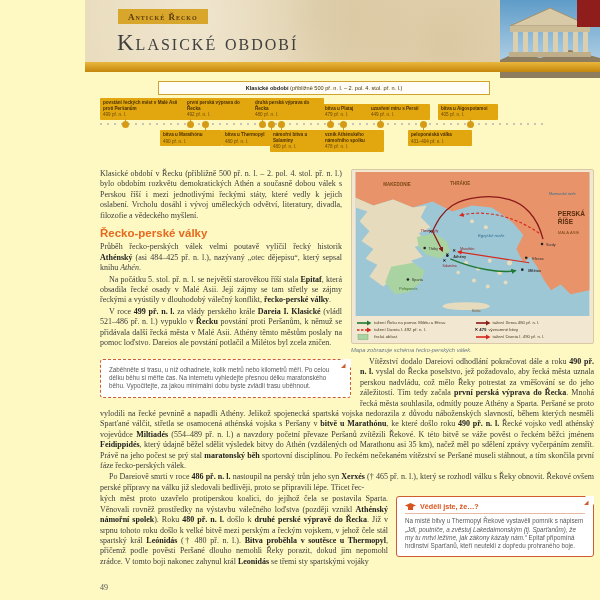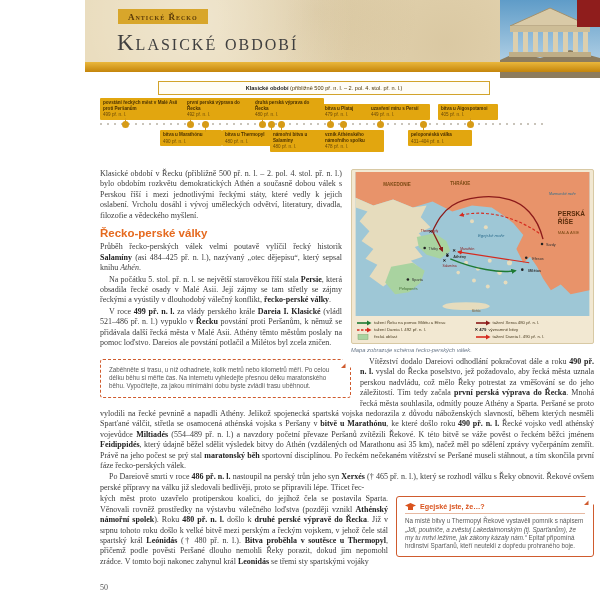--- a/index.html
+++ b/index.html
@@ -1,16 +1,16 @@
 <!DOCTYPE html>
 <html lang="cs"><head>
 <meta charset="utf-8">
 <style>
   html,body{margin:0;padding:0;background:#888;}
-  .page{position:relative;width:600px;height:600px;background:#ffffff;overflow:hidden;
+  .page{position:relative;width:600px;height:600px;background:#fef9c3;overflow:hidden;
         font-family:"Liberation Serif",serif;color:#3b3b3b;margin:0 auto;}
 
   
   .hdr-parchment{position:absolute;left:85px;top:0;width:515px;height:62px;
     background:
       radial-gradient(circle at 20% 30%, rgba(255,255,255,.35), rgba(255,255,255,0) 40%),
       radial-gradient(circle at 70% 70%, rgba(160,130,80,.18), rgba(160,130,80,0) 45%),
       radial-gradient(circle at 45% 20%, rgba(160,130,80,.15), rgba(160,130,80,0) 35%),
       #e7d8b5;}
   .hdr-bar{position:absolute;left:85px;top:62px;width:515px;height:10px;
@@ -302,41 +302,41 @@
             </div>
           </div>
       </div>
       <figcaption class="map-caption">Mapa zobrazuje schéma řecko-perských válek.</figcaption>
     </figure>
 
     <p>Klasické období v Řecku (přibližně 500 př. n. l. – 2. pol. 4. stol. př. n. l.) bylo obdobím rozkvětu demokratických Athén a současně dobou válek s Perskou říší i mezi jednotlivými řeckými státy, které vedly k jejich oslabení. Vrcholu dosáhl i vývoj uměleckých odvětví, literatury, divadla, filozofie a vědeckého myšlení.</p>
 
     <h2 class="sec">Řecko-perské války</h2>
 
-    <p>Průběh řecko-perských válek velmi poutavě vylíčil řecký historik <b>Salamíny</b> (asi 484–425 př. n. l.), nazývaný „otec dějepisu“, který sepsal knihu <i>Athén</i>.</p>
-    <p class="ind">Na počátku 5. stol. př. n. l. se největší starověkou říší stala <b>Persie</b>, která obsadila řecké osady v Malé Asii. Její zájmy se tam střetly se zájmy řeckými a vyústily v dlouhodobý válečný konflikt, <b>řecko-perské války</b>.</p>
+    <p>Průběh řecko-perských válek velmi poutavě vylíčil řecký historik <b>Athénský</b> (asi 484–425 př. n. l.), nazývaný „otec dějepisu“, který sepsal knihu <i>Athén</i>.</p>
+    <p class="ind">Na počátku 5. stol. př. n. l. se největší starověkou říší stala <b>Epitaf</b>, která obsadila řecké osady v Malé Asii. Její zájmy se tam střetly se zájmy řeckými a vyústily v dlouhodobý válečný konflikt, <b>řecko-perské války</b>.</p>
     <p class="ind">V roce <b>499 př. n. l.</b> za vlády perského krále <b>Dareia I. Klasické</b> (vládl 521–486 př. n. l.) vypuklo v <b>Řecku</b> povstání proti Peršanům, k němuž se přidávala další řecká města v Malé Asii. Athény těmto městům poslaly na pomoc loďstvo. Dareios ale povstání potlačil a Milétos byl zcela zničen.</p>
 
     <div class="ibox try-box">
       <span class="corner"></span>
       <div>Zaběhněte si trasu, u níž odhadnete, kolik metrů nebo kilometrů měří. Po celou délku běhu si měřte čas. Na internetu vyhledejte přesnou délku maratonského běhu. Vypočítejte, za jakou minimální dobu byste zvládli trasu uběhnout.</div>
     </div>
 
     <p class="ind">Vítězství dodalo Dareiovi odhodlání pokračovat dále a roku <b>490 př. n. l.</b> vyslal do Řecka poselstvo, jež požadovalo, aby řecká města uznala perskou nadvládu, což mělo Řeky potrestat za vměšování se do jeho záležitostí. Tím tedy začala <b>první perská výprava do Řecka</b>. Mnohá řecká města souhlasila, odmítly pouze Athény a Sparta. Peršané se proto vylodili na řecké pevnině a napadli Athény. Jelikož spojenecká spartská vojska nedorazila z důvodu náboženských slavností, během kterých nesměli Sparťané válčit, střetla se osamocená athénská vojska s Peršany v <b>bitvě u Marathónu</b>, ke které došlo roku <b>490 př. n. l.</b> Řecké vojsko vedl athénský vojevůdce <b>Miltiadés</b> (554–489 př. n. l.) a navzdory početní převaze Peršanů zvítězili Řekové. K této bitvě se váže pověst o řeckém běžci jménem <b>Feidippidés</b>, který údajně běžel sdělit výsledek bitvy do Athén (vzdálených od Marathonu asi 35 km), načež měl po sdělení zprávy vyčerpáním zemřít. Právě na jeho počest se prý stal <b>maratonský běh</b> sportovní disciplínou. Po řeckém nečekaném vítězství se Peršané museli stáhnout, a tím skončila první fáze řecko-perských válek.</p>
     <p class="ind">Po Dareiově smrti v roce <b>486 př. n. l.</b> nastoupil na perský trůn jeho syn <b>Xerxés</b> († 465 př. n. l.), který se rozhodl válku s Řeky obnovit. Řekové ovšem perské přípravy na válku již sledovali bedlivěji, proto se připravili lépe. Třicet řec-</p>
 
     <div class="ibox know-box">
       <span class="corner"></span>
       <div class="ttl">
         <svg class="ic" width="11" height="8" viewBox="0 0 11 8">
           <polygon points="5.5,0 11,2.5 5.5,5 0,2.5" fill="#d9531e"></polygon>
             <rect x="3" y="4" width="5" height="3" fill="#d9531e"></rect>
         </svg>
-        <span>Egejské jste, že…?</span>
+        <span>Věděli jste, že…?</span>
       </div>
       <div>Na místě bitvy u Thermopyl Řekové vystavěli pomník s nápisem <i>„Jdi, poutníče, a zvěstuj Lakedaimonským (tj. Sparťanům), že my tu mrtvi ležíme, jak zákony kázaly nám.“</i> Epitaf připomíná hrdinství Sparťanů, kteří neutekli z dopředu prohraného boje.</div>
     </div>
 
     <p>kých měst proto uzavřelo protiperskou koalici, do jejíhož čela se postavila Sparta. Věnovali rovněž prostředky na výstavbu válečného loďstva (později vznikl <b>Athénský námořní spolek</b>). Roku <b>480 př. n. l.</b> došlo k <b>druhé perské výpravě do Řecka</b>. Již v srpnu tohoto roku došlo k velké bitvě mezi perským a řeckým vojskem, v jehož čele stál spartský král <b>Leónidás</b> († 480 př. n. l.). <b>Bitva proběhla v soutěsce u Thermopyl</b>, přičemž podle pověsti Peršané dlouho nemohli Řeky porazit, dokud jim nepomohl zrádce. V tomto boji nakonec zahynul král <b>Leonidás</b> se třemi sty spartskými vojáky</p>
   </div>
 
-  <div class="pageno">50</div>
+  <div class="pageno">49</div>
 </div>
 
 </body></html>

